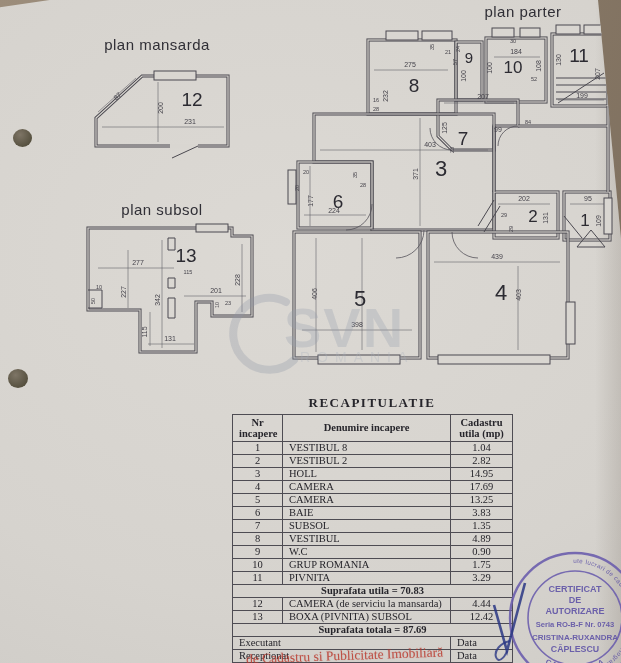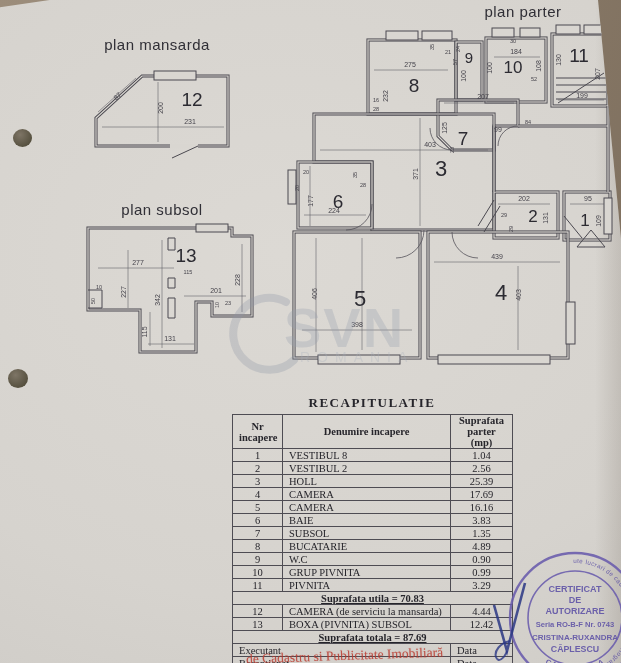--- a/index.html
+++ b/index.html
@@ -29,21 +29,21 @@
   .pt{font-size:15px;fill:#302f36;text-anchor:middle;letter-spacing:.5px;}
   
   .recap{position:absolute;left:232px;top:387px;width:280px;
          font-family:"Liberation Serif",serif;color:#26252b;}
   .recap-title{text-align:center;font-size:13px;font-weight:bold;letter-spacing:1.5px;margin:8px 0 3px 0;}
   table.rt{border-collapse:collapse;width:100%;table-layout:fixed;}
   table.rt td,table.rt th{border:1px solid #4e4c53;font-size:10.5px;line-height:1.05;
          padding:0 6px;height:12px;overflow:hidden;white-space:nowrap;}
   table.rt th{font-size:10.5px;font-weight:bold;text-align:center;}
   .c{text-align:center;}
-  .merged{font-weight:bold;text-align:center;font-size:11px;height:15px;text-decoration:underline;}
+  .merged{font-weight:bold;text-align:center;font-size:11px;height:15px;}
   tr.thick td, tr.thick th{border-top-width:1.6px;}
   table.rt{border:1.6px solid #45434a;}
   .frow td{height:13px;font-size:10.8px;margin-left:11px;}
   
   .red-text{position:absolute;left:246px;top:646px;width:310px;
             font-family:"Liberation Serif",serif;font-size:13.5px;
             color:rgba(186,58,46,.78);transform:rotate(-2deg);
             text-shadow:0 0 1px rgba(186,58,46,.35);}
   .stamp-svg{position:absolute;left:492px;top:534px;width:170px;height:170px;}
   .stamp-svg text{fill:#5d51a6;text-anchor:middle;font-family:"Liberation Sans",sans-serif;}
@@ -219,83 +219,83 @@
     <table class="rt">
       <colgroup>
             <col style="width:50px">
             <col style="width:168px">
             <col style="width:62px">
           </colgroup>
       <thead>
         <tr>
           <th style="white-space:normal;height:26px;">Nr incapere</th>
           <th>Denumire incapere</th>
-          <th style="white-space:normal;height:26px;">Suprafata parter (mp)</th>
+          <th style="white-space:normal;height:26px;">Cadastru utila (mp)</th>
         </tr>
       </thead>
       <tbody>
 
           <tr>
             <td class="c">1</td>
             <td>VESTIBUL 8</td>
             <td class="c">1.04</td>
           </tr>
 
           <tr>
             <td class="c">2</td>
             <td>VESTIBUL 2</td>
-            <td class="c">2.56</td>
+            <td class="c">2.82</td>
           </tr>
 
           <tr>
             <td class="c">3</td>
             <td>HOLL</td>
-            <td class="c">25.39</td>
+            <td class="c">14.95</td>
           </tr>
 
           <tr>
             <td class="c">4</td>
             <td>CAMERA</td>
             <td class="c">17.69</td>
           </tr>
 
           <tr>
             <td class="c">5</td>
             <td>CAMERA</td>
-            <td class="c">16.16</td>
+            <td class="c">13.25</td>
           </tr>
 
           <tr>
             <td class="c">6</td>
             <td>BAIE</td>
             <td class="c">3.83</td>
           </tr>
 
           <tr>
             <td class="c">7</td>
             <td>SUBSOL</td>
             <td class="c">1.35</td>
           </tr>
 
           <tr>
             <td class="c">8</td>
-            <td>BUCATARIE</td>
+            <td>VESTIBUL</td>
             <td class="c">4.89</td>
           </tr>
 
           <tr>
             <td class="c">9</td>
             <td>W.C</td>
             <td class="c">0.90</td>
           </tr>
 
           <tr>
             <td class="c">10</td>
-            <td>GRUP PIVNITA</td>
-            <td class="c">0.99</td>
+            <td>GRUP ROMANIA</td>
+            <td class="c">1.75</td>
           </tr>
 
           <tr>
             <td class="c">11</td>
             <td>PIVNITA</td>
             <td class="c">3.29</td>
           </tr>
         </tbody>
       <tbody>
         <tr class="thick">

